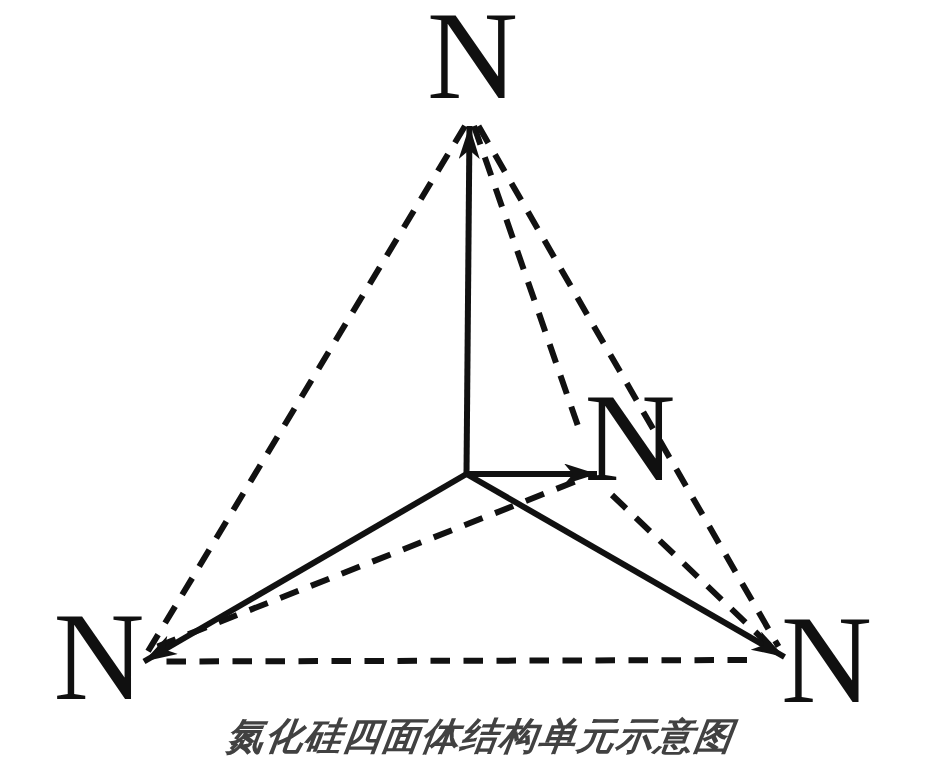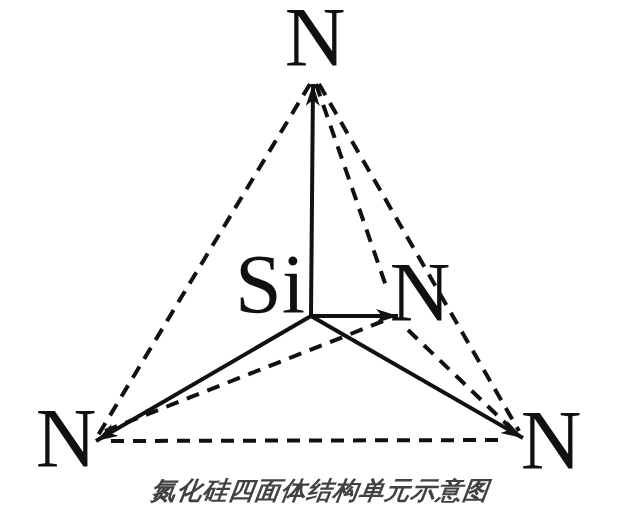--- a/index.html
+++ b/index.html
@@ -72,20 +72,19 @@
     <line class="dashed" x1="105" y1="431" x2="391" y2="318"></line>
     <line class="dashed" x1="408" y1="330" x2="518" y2="435"></line>
 
     <line x1="311" y1="316" x2="313" y2="84" marker-end="url(#arrowhead)"></line>
     <line x1="311" y1="316" x2="398" y2="316" marker-end="url(#arrowhead)"></line>
     <line x1="311" y1="316" x2="96" y2="441" marker-end="url(#arrowhead)"></line>
     <line x1="311" y1="316" x2="523" y2="438" marker-end="url(#arrowhead)"></line>
   </svg>
 
   <div class="atom-label" style="left:315px; top:-4px;">N</div>
-  <div class="atom-label" style="left:270px; top:243px;">Si</div>
   <div class="atom-label" style="left:420px; top:251px;">N</div>
   <div class="atom-label" style="left:66px;  top:397px;">N</div>
   <div class="atom-label" style="left:551px; top:399px;">N</div>
 
   <div class="caption">氮化硅四面体结构单元示意图</div>
 
 </div>
 
 </body></html>

